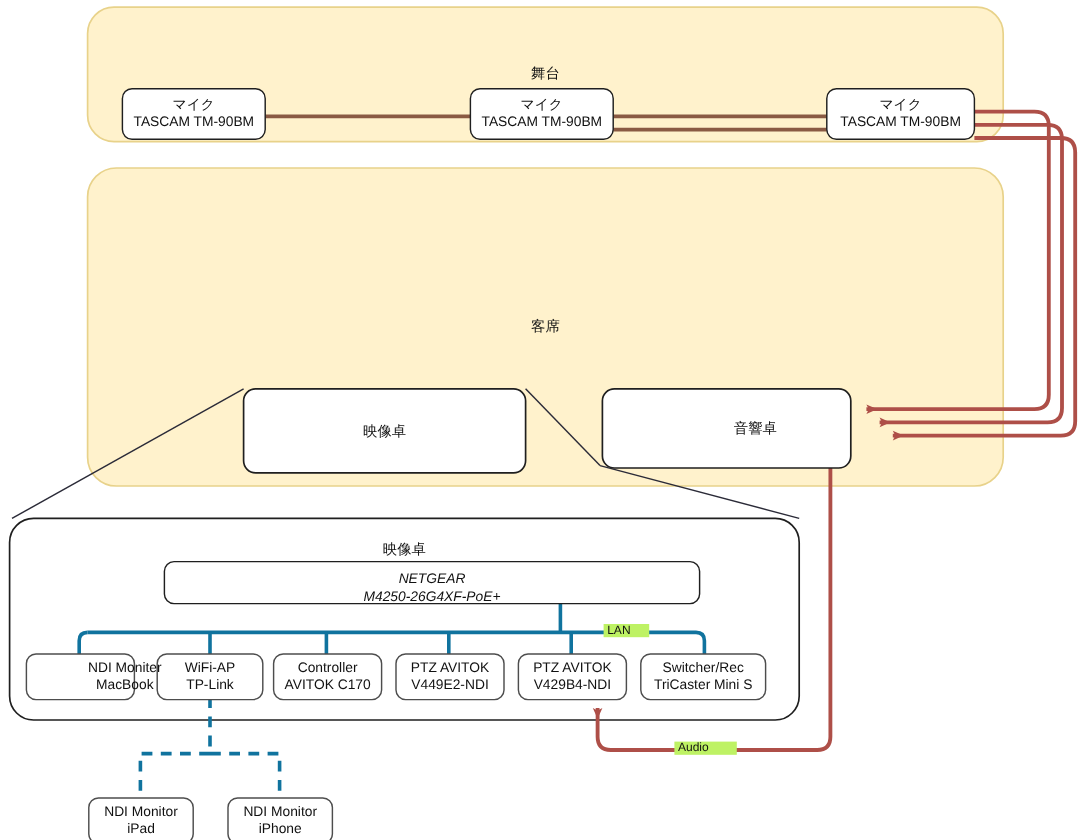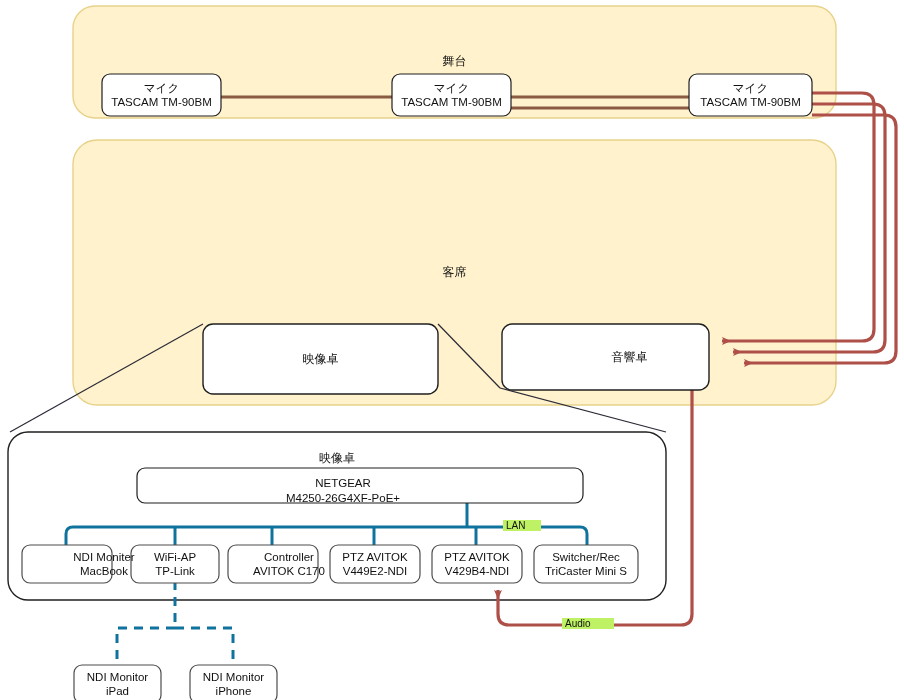--- a/index.html
+++ b/index.html
@@ -148,36 +148,36 @@
 
   <div class="node-label fs12" style="left:203px; top:324px; width:235px; height:70px;">
     <span>映像卓</span>
   </div>
   <div class="node-label fs12" style="left:502px; top:324px; width:207px; height:66px;padding-left:24px;">
     <span>音響卓</span>
   </div>
 
   <div class="region-title" style="left:8px; top:450px; width:658px;">映像卓</div>
 
-  <div class="node-label fs115" style="left:120px; top:468px; width:446px; height:45px;">
+  <div class="node-label fs115" style="left:137px; top:468px; width:446px; height:45px;font-style:italic;">
     <span>NETGEAR</span>
     <span>M4250-26G4XF-PoE+</span>
   </div>
 
   <div class="edge-label" style="left:503px; top:520px; width:32px;">LAN</div>
 
   <div class="node-label fs115" style="left:22px; top:545px; width:84px; height:38px;padding-left:40px;">
     <span>NDI Moniter</span>
     <span>MacBook</span>
   </div>
   <div class="node-label fs115" style="left:131px; top:545px; width:88px; height:38px;">
     <span>WiFi-AP</span>
     <span>TP-Link</span>
   </div>
-  <div class="node-label fs115" style="left:228px; top:545px; width:90px; height:38px;margin-left:16px;">
+  <div class="node-label fs115" style="left:228px; top:545px; width:90px; height:38px;">
     <span>Controller</span>
     <span>AVITOK C170</span>
   </div>
   <div class="node-label fs115" style="left:330px; top:545px; width:90px; height:38px;">
     <span>PTZ AVITOK</span>
     <span>V449E2-NDI</span>
   </div>
   <div class="node-label fs115" style="left:432px; top:545px; width:90px; height:38px;">
     <span>PTZ AVITOK</span>
     <span>V429B4-NDI</span>

